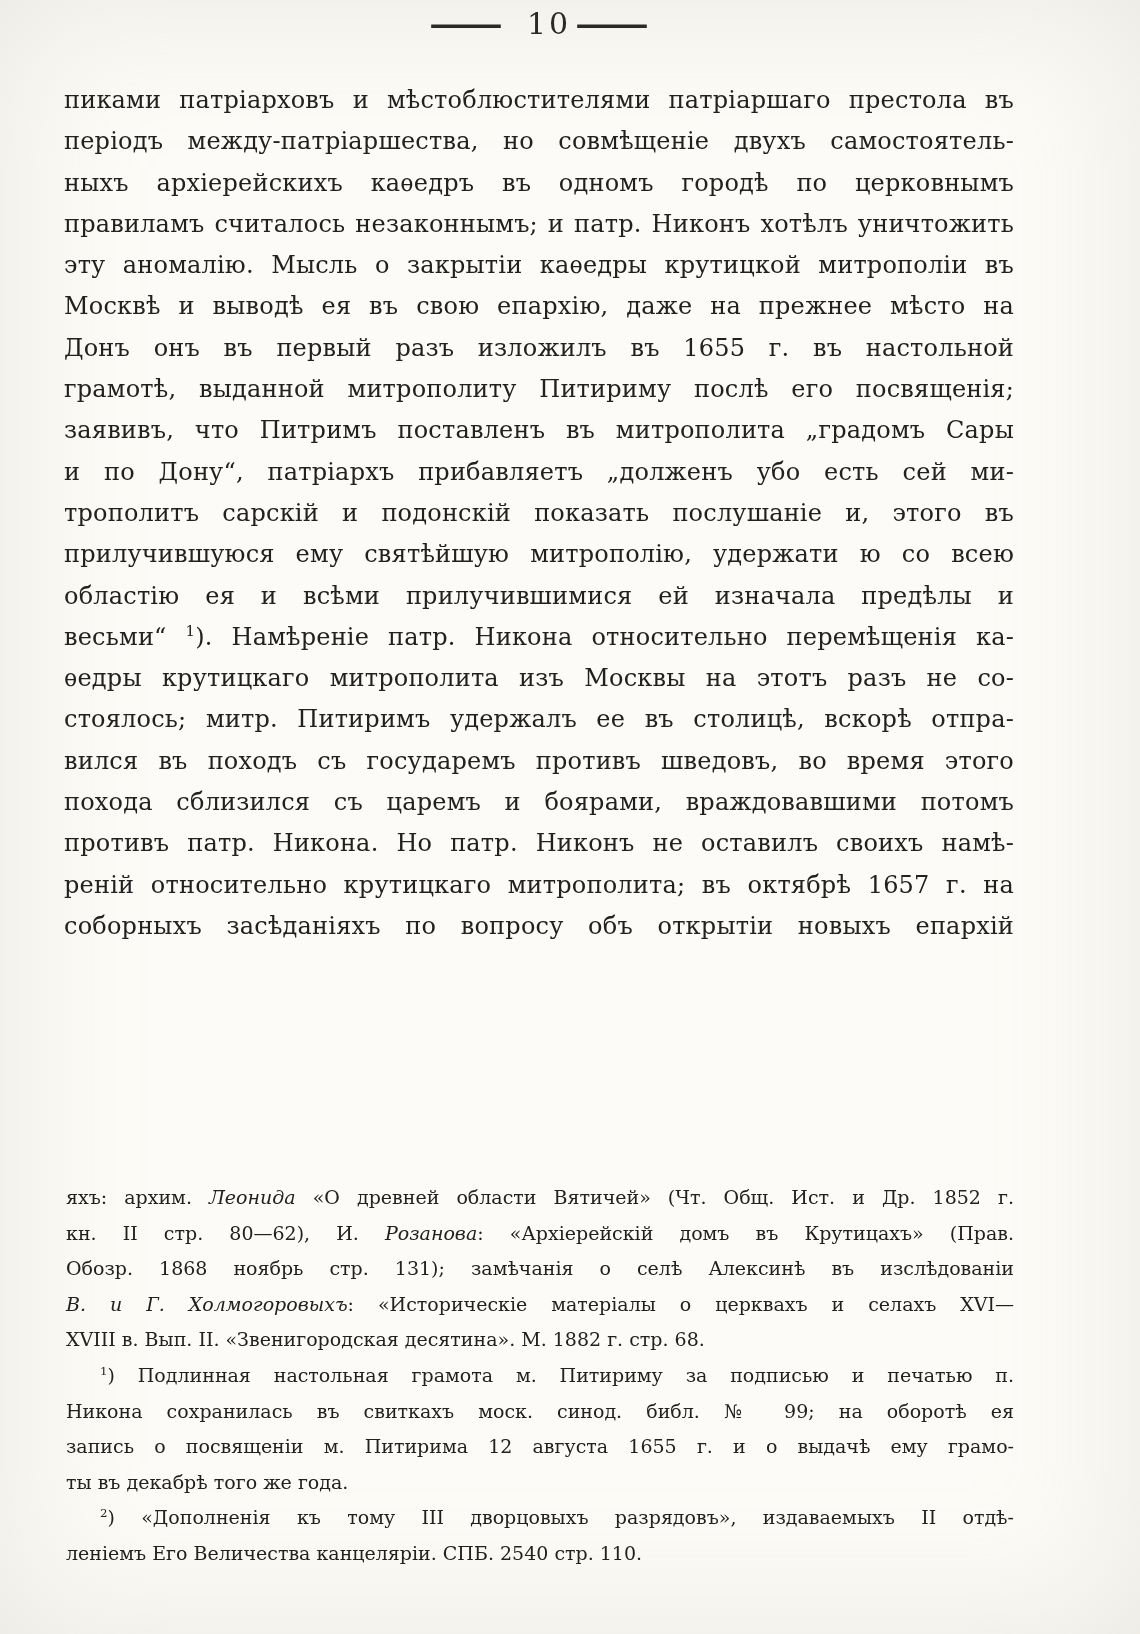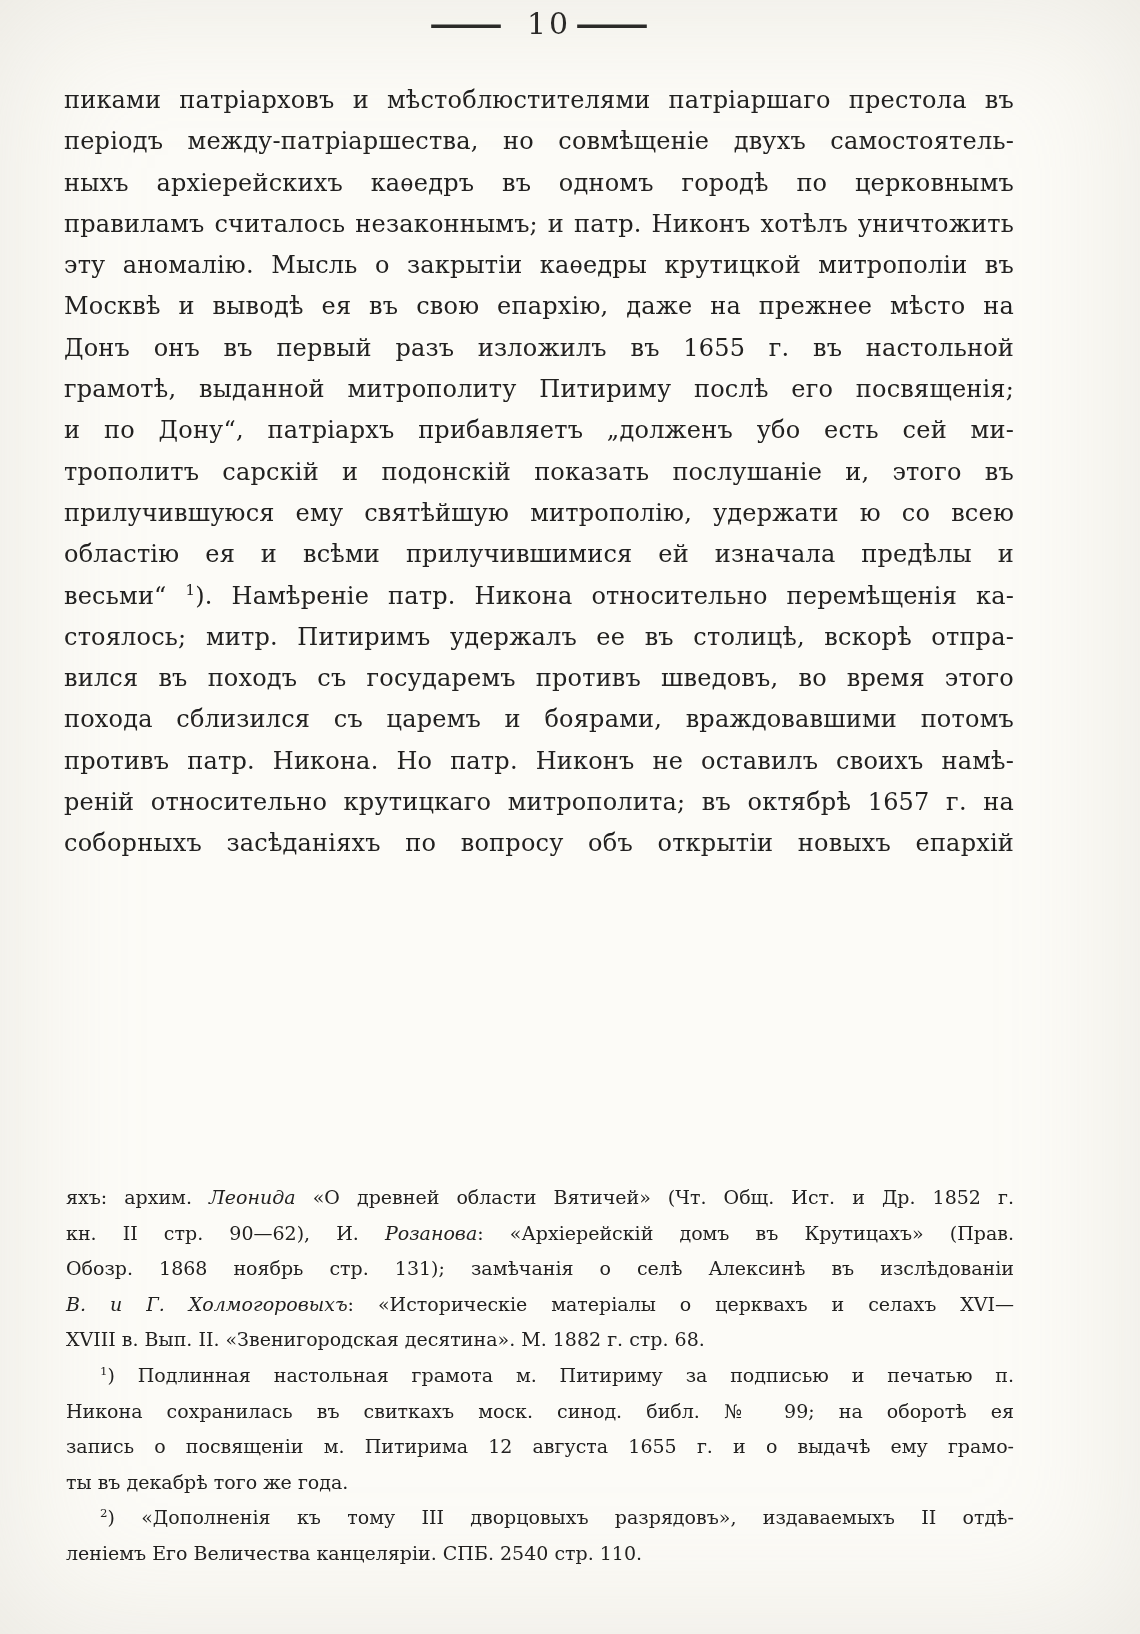--- a/index.html
+++ b/index.html
@@ -90,36 +90,38 @@
 
   <div class="main-text" id="main-text">
       <div class="line"><span>пиками патріарховъ и мѣстоблюстителями патріаршаго престола въ</span></div>
       <div class="line"><span>періодъ между-патріаршества, но совмѣщеніе двухъ самостоятель-</span></div>
       <div class="line"><span>ныхъ архіерейскихъ каѳедръ въ одномъ городѣ по церковнымъ</span></div>
       <div class="line"><span>правиламъ считалось незаконнымъ; и патр. Никонъ хотѣлъ уничтожить</span></div>
       <div class="line"><span>эту аномалію. Мысль о закрытіи каѳедры крутицкой митрополіи въ</span></div>
       <div class="line"><span>Москвѣ и выводѣ ея въ свою епархію, даже на прежнее мѣсто на</span></div>
       <div class="line"><span>Донъ онъ въ первый разъ изложилъ въ 1655 г. въ настольной</span></div>
       <div class="line"><span>грамотѣ, выданной митрополиту Питириму послѣ его посвященія;</span></div>
+      <div class="line"><span>заявивъ, что Питримъ поставленъ въ митрополита „градомъ Сары</span></div>
       <div class="line"><span>и по Дону“, патріархъ прибавляетъ „долженъ убо есть сей ми-</span></div>
       <div class="line"><span>трополитъ сарскій и подонскій показать послушаніе и, этого въ</span></div>
       <div class="line"><span>прилучившуюся ему святѣйшую митрополію, удержати ю со всею</span></div>
       <div class="line"><span>областію ея и всѣми прилучившимися ей изначала предѣлы и</span></div>
       <div class="line"><span>весьми“ </span><span class="sup">1</span><span>). Намѣреніе патр. Никона относительно перемѣщенія ка-</span></div>
+      <div class="line"><span>ѳедры крутицкаго митрополита изъ Москвы на этотъ разъ не со-</span></div>
       <div class="line"><span>стоялось; митр. Питиримъ удержалъ ее въ столицѣ, вскорѣ отпра-</span></div>
       <div class="line"><span>вился въ походъ съ государемъ противъ шведовъ, во время этого</span></div>
       <div class="line"><span>похода сблизился съ царемъ и боярами, враждовавшими потомъ</span></div>
       <div class="line"><span>противъ патр. Никона. Но патр. Никонъ не оставилъ своихъ намѣ-</span></div>
       <div class="line"><span>реній относительно крутицкаго митрополита; въ октябрѣ 1657 г. на</span></div>
       <div class="line"><span>соборныхъ засѣданіяхъ по вопросу объ открытіи новыхъ епархій</span></div>
     </div>
 
   <div class="footnotes" id="footnotes">
       <div class="line"><span>яхъ: архим. </span><span class="it">Леонида</span><span> «О древней области Вятичей» (Чт. Общ. Ист. и Др. 1852 г.</span></div>
-      <div class="line"><span>кн. II стр. 90—62), И. </span><span class="it">Розанова</span><span>: «Архіерейскій домъ въ Крутицахъ» (Прав.</span></div>
+      <div class="line"><span>кн. II стр. 80—62), И. </span><span class="it">Розанова</span><span>: «Архіерейскій домъ въ Крутицахъ» (Прав.</span></div>
       <div class="line"><span>Обозр. 1868 ноябрь стр. 131); замѣчанія о селѣ Алексинѣ въ изслѣдованіи</span></div>
       <div class="line"><span class="it">В. и Г. Холмогоровыхъ</span><span>: «Историческіе матеріалы о церквахъ и селахъ XVI—</span></div>
       <div class="line last"><span>XVIII в. Вып. II. «Звенигородская десятина». М. 1882 г. стр. 68.</span></div>
       <div class="line indent"><span class="sup">1</span><span>) Подлинная настольная грамота м. Питириму за подписью и печатью п.</span></div>
       <div class="line"><span>Никона сохранилась въ свиткахъ моск. синод. библ. № 99; на оборотѣ ея</span></div>
       <div class="line"><span>запись о посвященіи м. Питирима 12 августа 1655 г. и о выдачѣ ему грамо-</span></div>
       <div class="line last"><span>ты въ декабрѣ того же года.</span></div>
       <div class="line indent"><span class="sup">2</span><span>) «Дополненія къ тому III дворцовыхъ разрядовъ», издаваемыхъ II отдѣ-</span></div>
       <div class="line last"><span>леніемъ Его Величества канцеляріи. СПБ. 2540 стр. 110.</span></div>
     </div>

